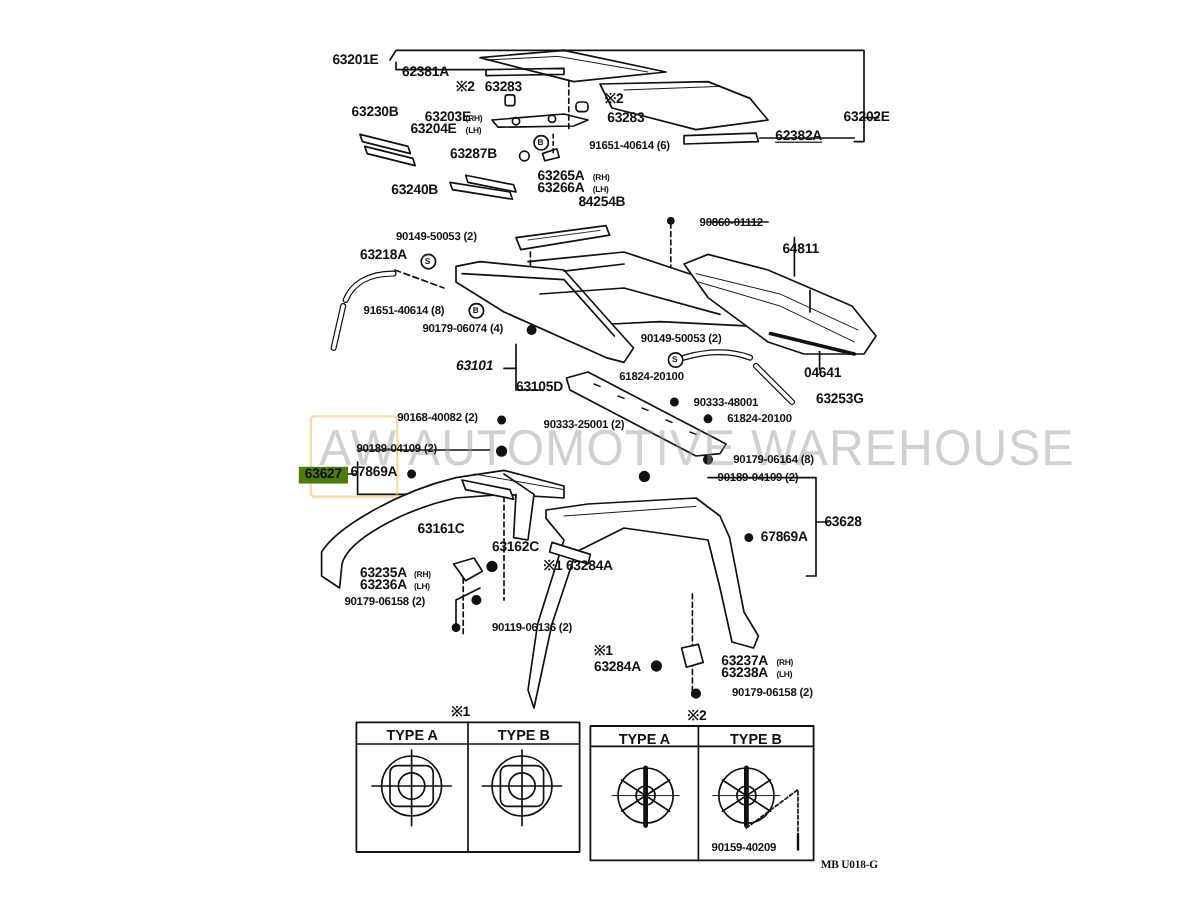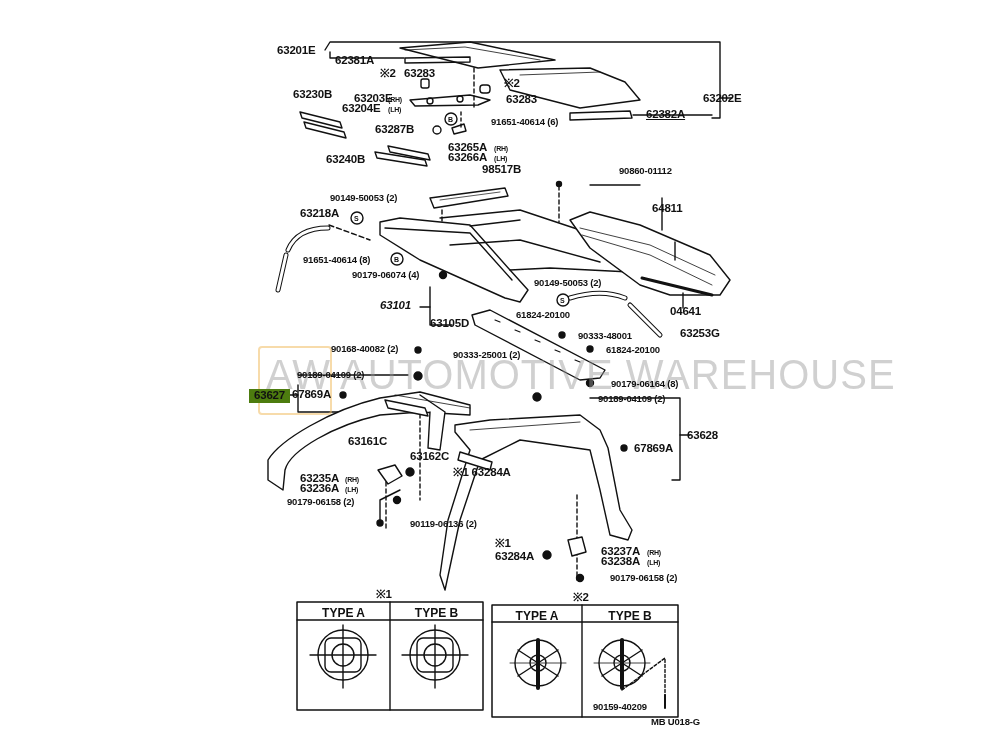--- a/index.html
+++ b/index.html
@@ -221,22 +221,22 @@
 <span class="lbl tiny" style="left:388px;top:96px;">(RH)</span>
 <span class="lbl" style="left:342px;top:103px;">63204E</span>
 <span class="lbl tiny" style="left:388px;top:106px;">(LH)</span>
 <span class="lbl" style="left:375px;top:124px;">63287B</span>
 <span class="lbl sm" style="left:491px;top:117px;">91651-40614 (6)</span>
 <span class="lbl" style="left:448px;top:142px;">63265A</span>
 <span class="lbl tiny" style="left:494px;top:145px;">(RH)</span>
 <span class="lbl" style="left:448px;top:152px;">63266A</span>
 <span class="lbl tiny" style="left:494px;top:155px;">(LH)</span>
 <span class="lbl" style="left:326px;top:154px;">63240B</span>
-<span class="lbl" style="left:482px;top:164px;">98517B</span>
-<span class="lbl sm" style="left:583px;top:166px;margin-left:36px;">90860-01112</span>
+<span class="lbl" style="left:482px;top:164px;">84254B</span>
+<span class="lbl sm" style="left:583px;top:181px;">90860-01112</span>
 <span class="lbl sm" style="left:330px;top:193px;">90149-50053 (2)</span>
 <span class="lbl" style="left:300px;top:208px;">63218A</span>
 <span class="lbl" style="left:652px;top:203px;">64811</span>
 <span class="lbl sm" style="left:303px;top:255px;">91651-40614 (8)</span>
 <span class="lbl sm" style="left:352px;top:270px;">90179-06074 (4)</span>
 <span class="lbl sm" style="left:534px;top:278px;">90149-50053 (2)</span>
 <span class="lbl" style="left:670px;top:306px;">04641</span>
 <span class="lbl" style="left:380px;top:300px;font-style:italic;">63101</span>
 <span class="lbl" style="left:430px;top:318px;">63105D</span>
 <span class="lbl sm" style="left:516px;top:310px;">61824-20100</span>
@@ -275,13 +275,13 @@
 <span class="lbl tiny" style="left:560px;top:297px;">S</span>
 
 <span class="lbl" style="left:376px;top:589px;">※1</span>
 <div class="boxhdr" style="left:297px;top:606px;width:93px;">TYPE A</div>
 <div class="boxhdr" style="left:390px;top:606px;width:93px;">TYPE B</div>
 <span class="lbl" style="left:573px;top:592px;">※2</span>
 <div class="boxhdr" style="left:492px;top:609px;width:90px;">TYPE A</div>
 <div class="boxhdr" style="left:582px;top:609px;width:96px;">TYPE B</div>
 <span class="lbl sm" style="left:593px;top:702px;">90159-40209</span>
 
-<span class="lbl sm" style="left:651px;top:717px;">MB U018-G</span>
+<span class="lbl sm" style="left:684px;top:717px;font-family:Liberation Serif, serif;">MB U018-G</span>
 
 </body></html>

